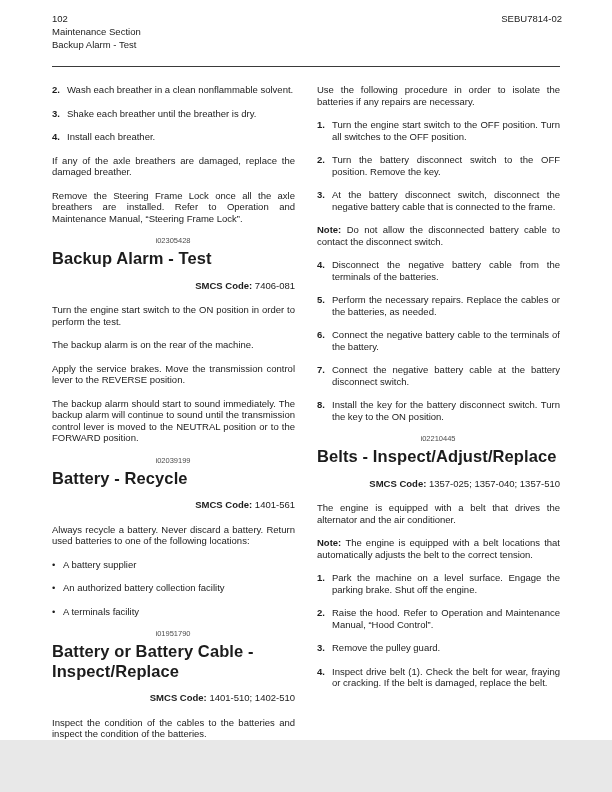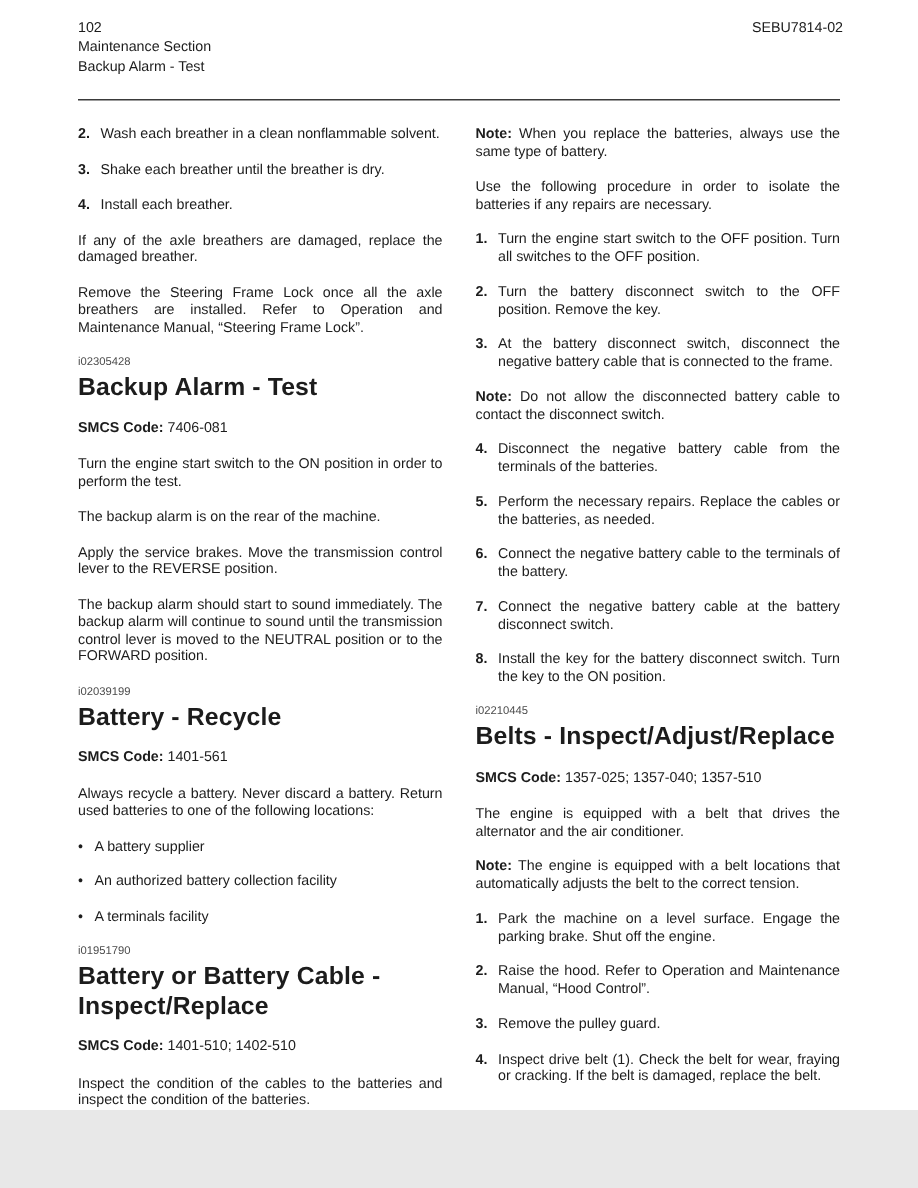--- a/index.html
+++ b/index.html
@@ -35,34 +35,34 @@
   .col{flex:1 1 0;min-width:0;font-size:9.5px;line-height:11.5px;}
   .p{margin:0 0 12px 0;text-align:justify;}
   .p .b{font-weight:bold;}
   .num{display:flex;margin:0 0 12px 0;}
   .num .n{font-weight:bold;flex:0 0 15px;}
   .num .t{flex:1;text-align:justify;}
   .bullet{display:flex;margin:0 0 12px 0;}
   .bullet .dot{flex:0 0 11px;font-size:9.5px;}
   .bullet .t{flex:1;}
   .ref{
-    text-align:left;
+    text-align:center;
     font-size:7.5px;
     color:#4c4c4c;
     margin:3px 1px 4px 0;
     line-height:9px;
   }
   .h2{
     font-size:16.5px;
     line-height:19.5px;
     font-weight:bold;
     margin:0 0 11px 0;
     letter-spacing:.1px;
   }
-  .smcs{margin:0 0 13px 0;}
+  .smcs{margin:0 0 13px 0;text-align:right;}
   .smcs .b{font-weight:bold;}
 </style>
 </head>
 <body>
 
 <div class="page">
 
   <div class="header">
     <div class="left">
       <div>102</div>
@@ -112,21 +112,20 @@
         <div class="bullet">
           <span class="dot">•</span>
           <span class="t">A terminals facility</span>
         </div>
         <div class="ref">i01951790</div>
         <div class="h2">Battery or Battery Cable - Inspect/Replace</div>
         <div class="smcs"><span class="b">SMCS Code: </span><span>1401-510; 1402-510</span></div>
         <div class="p">Inspect the condition of the cables to the batteries and inspect the condition of the batteries.</div>
       </div>
     <div class="col" id="col-right">
-        <div class="p"><span class="b">Note: </span><span>When you replace the batteries, always use the same type of battery.</span></div>
         <div class="p">Use the following procedure in order to isolate the batteries if any repairs are necessary.</div>
         <div class="num">
           <span class="n">1.</span>
           <span class="t">Turn the engine start switch to the OFF position. Turn all switches to the OFF position.</span>
         </div>
         <div class="num">
           <span class="n">2.</span>
           <span class="t">Turn the battery disconnect switch to the OFF position. Remove the key.</span>
         </div>
         <div class="num">

